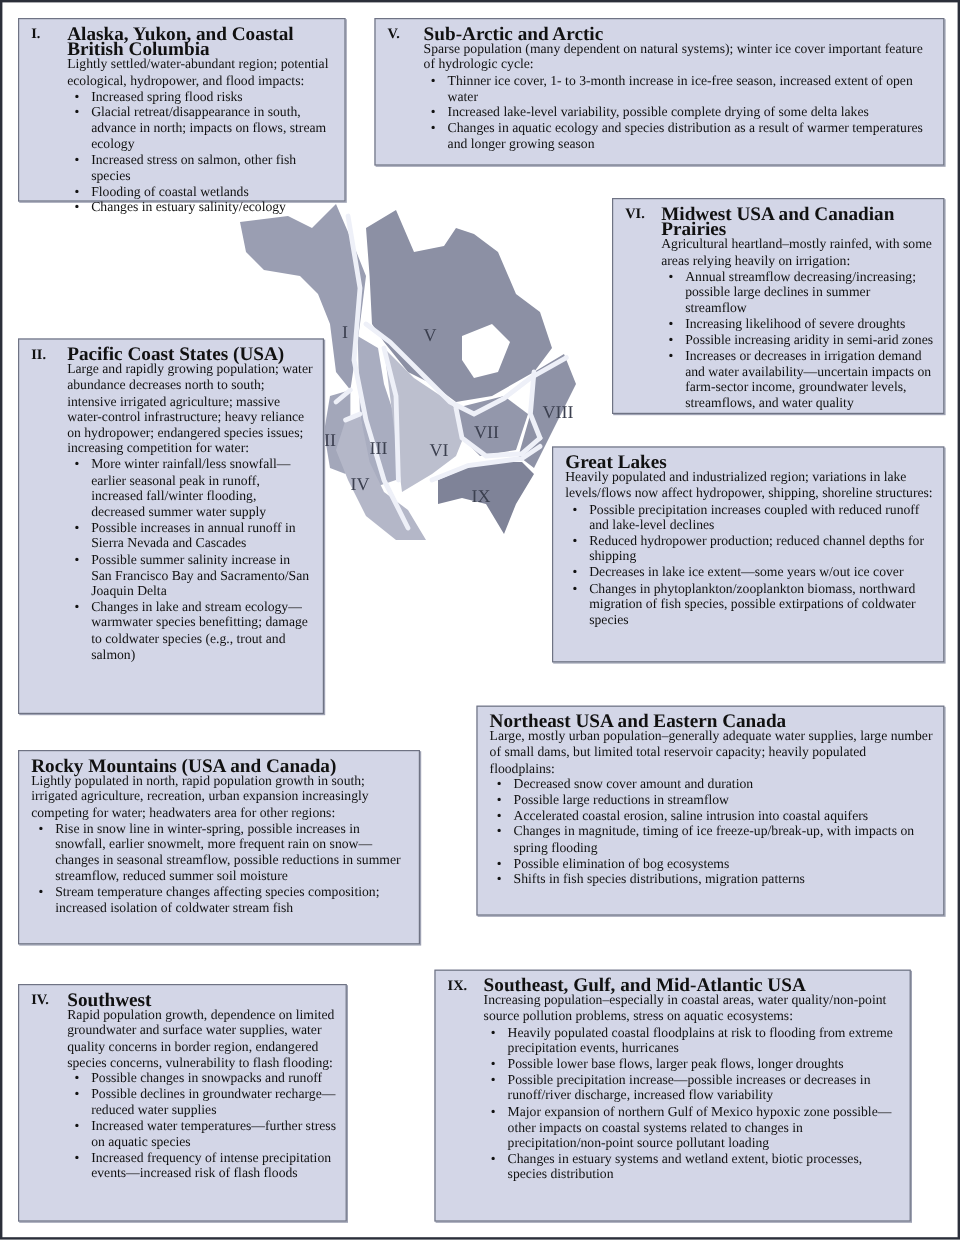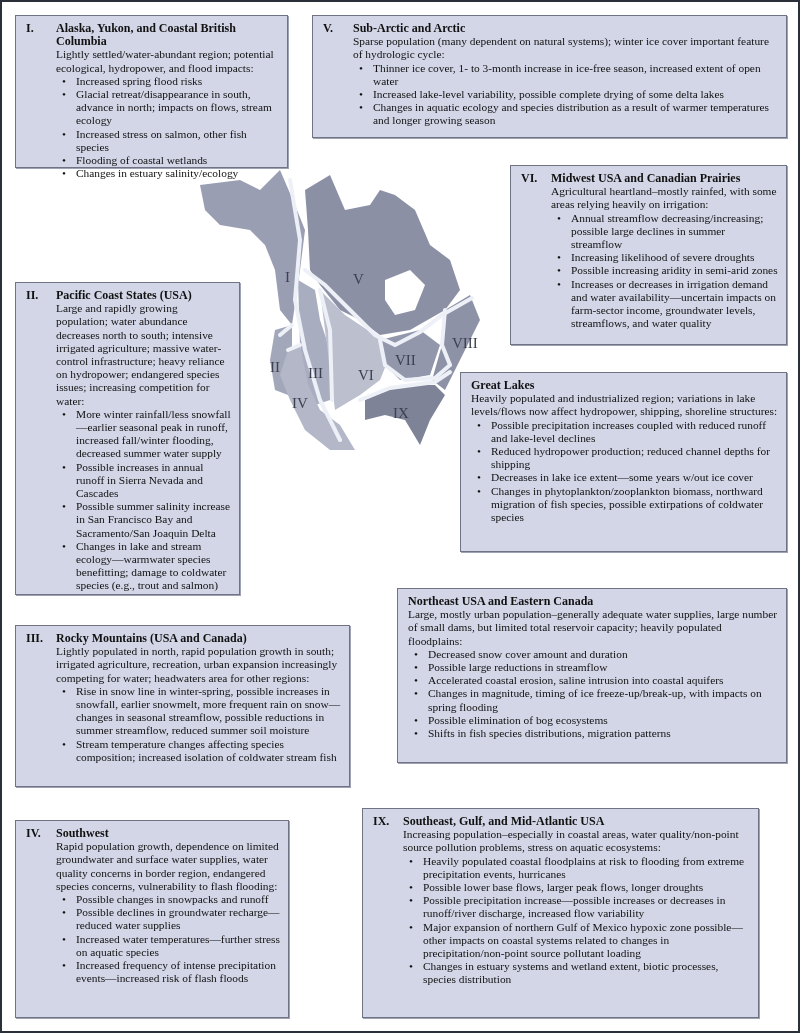--- a/index.html
+++ b/index.html
@@ -6,21 +6,21 @@
   body { width: 800px; height: 1033px; position: relative; overflow: hidden;
          font-family: "Liberation Serif", "DejaVu Serif", serif; color: #111; }
   .frame { position: absolute; left: 0; top: 0; width: 796px; height: 1029px;
            border: 2px solid #2b2f3a; background: #fff; }
   .box { position: absolute; background: #d3d6e7; border: 1px solid #6f7384;
          box-shadow: 1px 1px 0 #9ea2b3; box-sizing: border-box;
          padding: 6px 8px 6px 10px; font-size: 11.4px; line-height: 13.2px; }
   .hdr { display: flex; }
   .num { font-weight: bold; width: 30px; flex: none; font-size: 12px; }
   .body { flex: 1; }
-  .title { font-weight: bold; font-size: 12px; }
+  .title { font-weight: bold; font-size: 16px; }
   .desc { }
   ul { margin: 0; padding: 0 0 0 20px; list-style: none; }
   li { position: relative; }
   li::before { content: "•"; position: absolute; left: -14px; }
   .map { position: absolute; left: 180px; top: 150px; width: 320px; height: 300px; }
   .map svg { width: 100%; height: 100%; }
   .rl { font-family: "Liberation Serif", serif; font-size: 15px; fill: #3c4050; }
 </style>
 </head>
 <body>
@@ -113,21 +113,21 @@
       <ul>
         <li>Annual streamflow decreasing/increasing; possible large declines in summer streamflow</li>
         <li>Increasing likelihood of severe droughts</li>
         <li>Possible increasing aridity in semi-arid zones</li>
         <li>Increases or decreases in irrigation demand and water availability—uncertain impacts on farm-sector income, groundwater levels, streamflows, and water quality</li>
       </ul>
     </div>
   </div>
 </div>
 
-<div class="box" style="left:15px; top:282px; width:225px; height:313px;">
+<div class="box" style="left:15px; top:282px; width:255px; height:313px;">
   <div class="hdr">
     <span class="num">II.</span>
     <div class="body">
       <div class="title">Pacific Coast States (USA)</div>
       <div class="desc">Large and rapidly growing population; water abundance decreases north to south; intensive irrigated agriculture; massive water-control infrastructure; heavy reliance on hydropower; endangered species issues; increasing competition for water:</div>
       <ul>
         <li>More winter rainfall/less snowfall—earlier seasonal peak in runoff, increased fall/winter flooding, decreased summer water supply</li>
         <li>Possible increases in annual runoff in Sierra Nevada and Cascades</li>
         <li>Possible summer salinity increase in San Francisco Bay and Sacramento/San Joaquin Delta</li>
         <li>Changes in lake and stream ecology—warmwater species benefitting; damage to coldwater species (e.g., trout and salmon)</li>
@@ -163,21 +163,20 @@
         <li>Changes in magnitude, timing of ice freeze-up/break-up, with impacts on spring flooding</li>
         <li>Possible elimination of bog ecosystems</li>
         <li>Shifts in fish species distributions, migration patterns</li>
       </ul>
     </div>
   </div>
 </div>
 
 <div class="box" style="left:15px; top:625px; width:335px; height:162px;">
   <div class="hdr">
-    <span class="num">III.</span>
     <div class="body">
       <div class="title">Rocky Mountains (USA and Canada)</div>
       <div class="desc">Lightly populated in north, rapid population growth in south; irrigated agriculture, recreation, urban expansion increasingly competing for water; headwaters area for other regions:</div>
       <ul>
         <li>Rise in snow line in winter-spring, possible increases in snowfall, earlier snowmelt, more frequent rain on snow—changes in seasonal streamflow, possible reductions in summer streamflow, reduced summer soil moisture</li>
         <li>Stream temperature changes affecting species composition; increased isolation of coldwater stream fish</li>
       </ul>
     </div>
   </div>
 </div>

